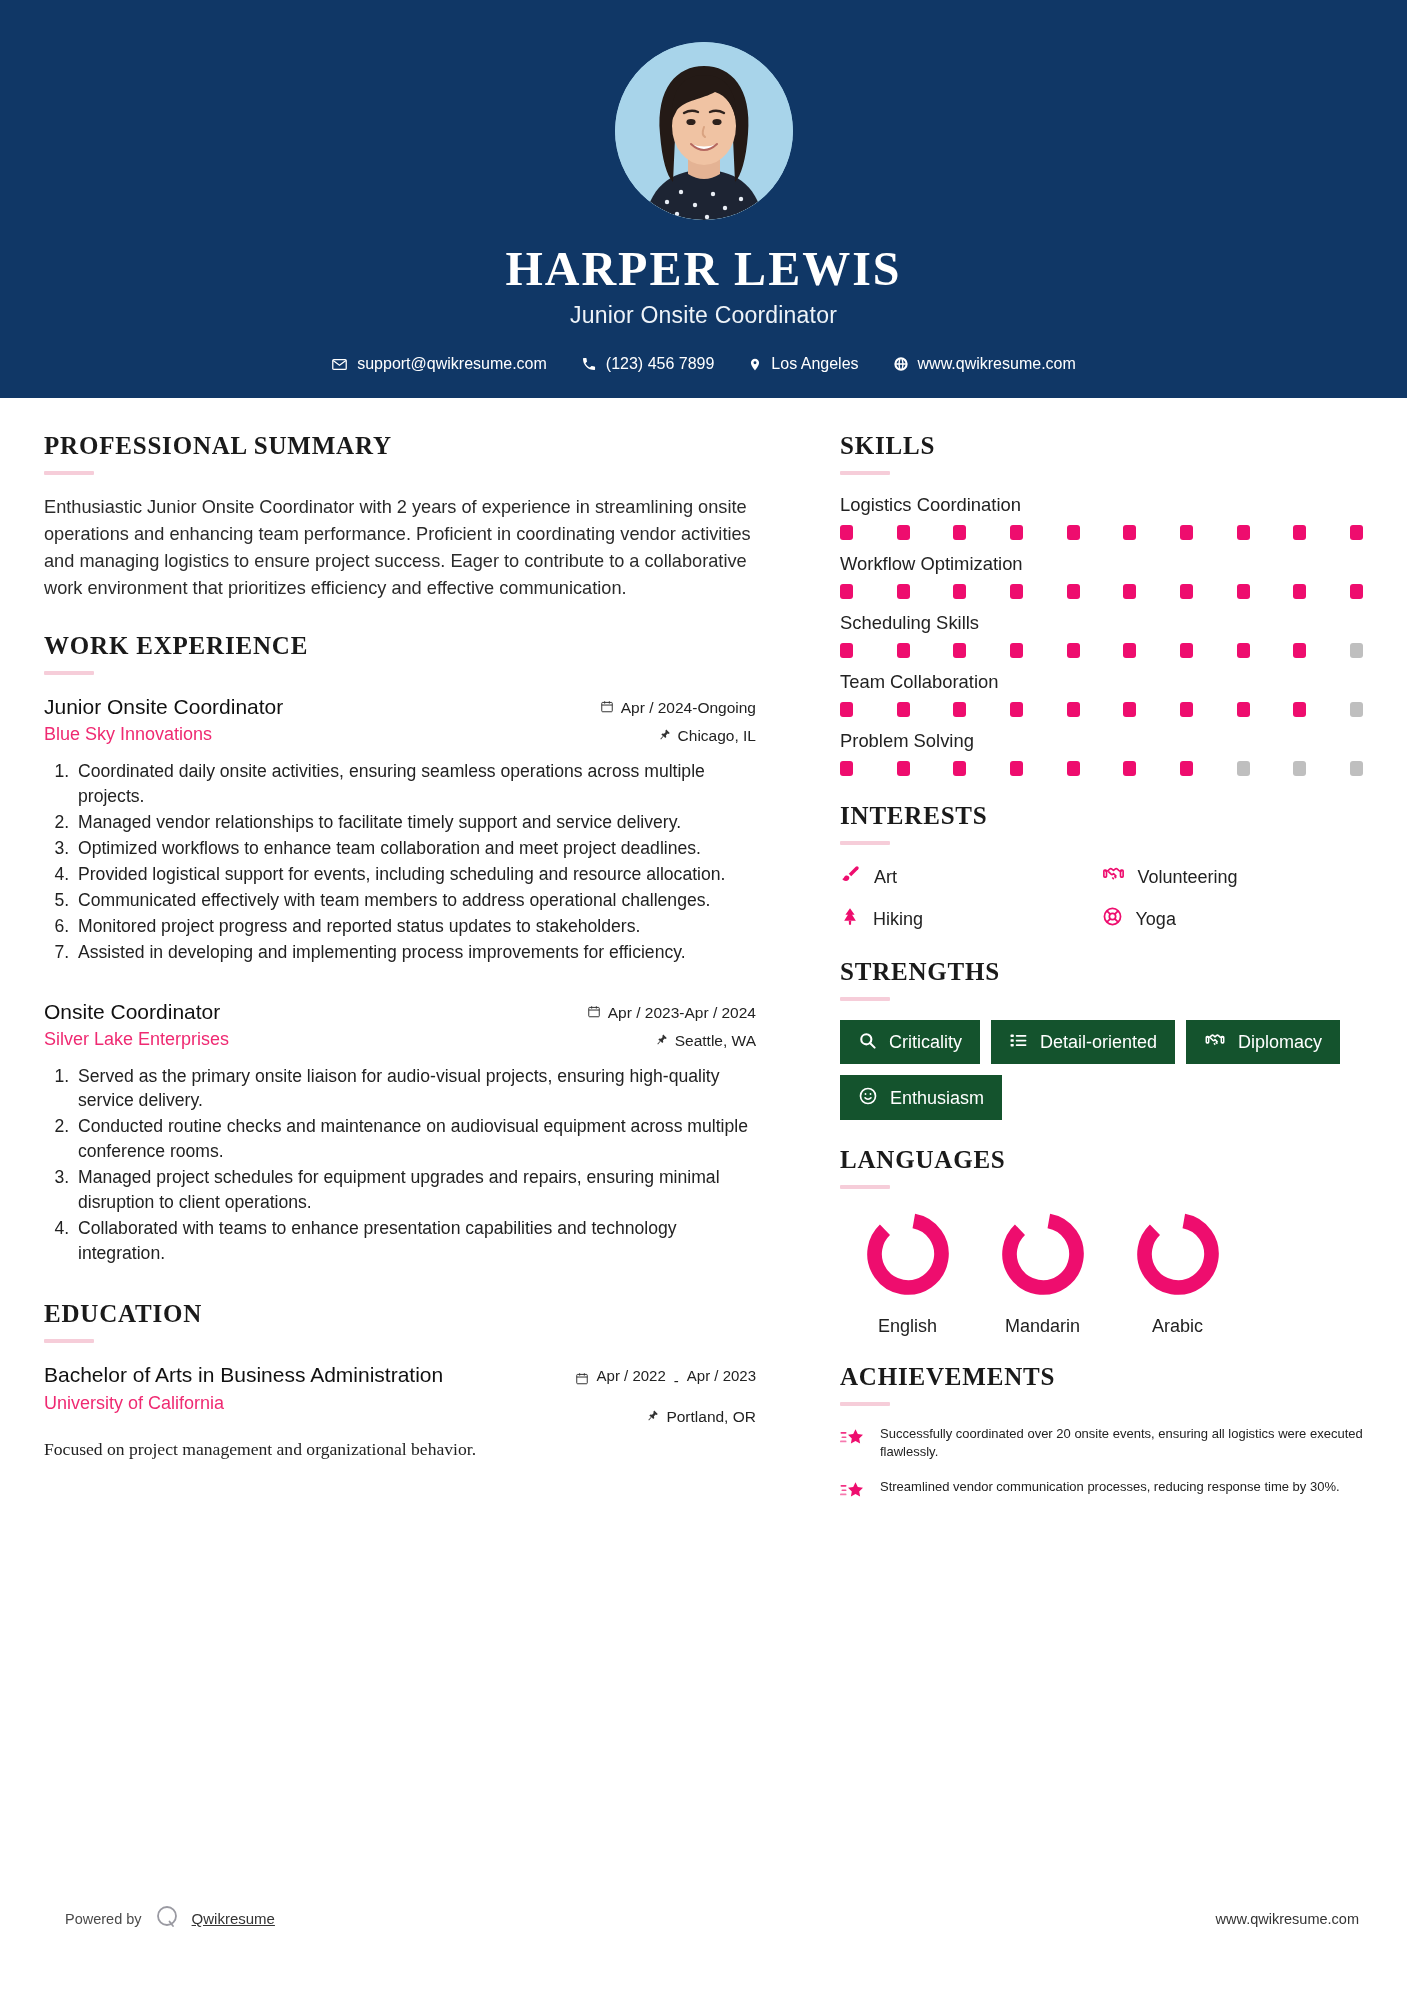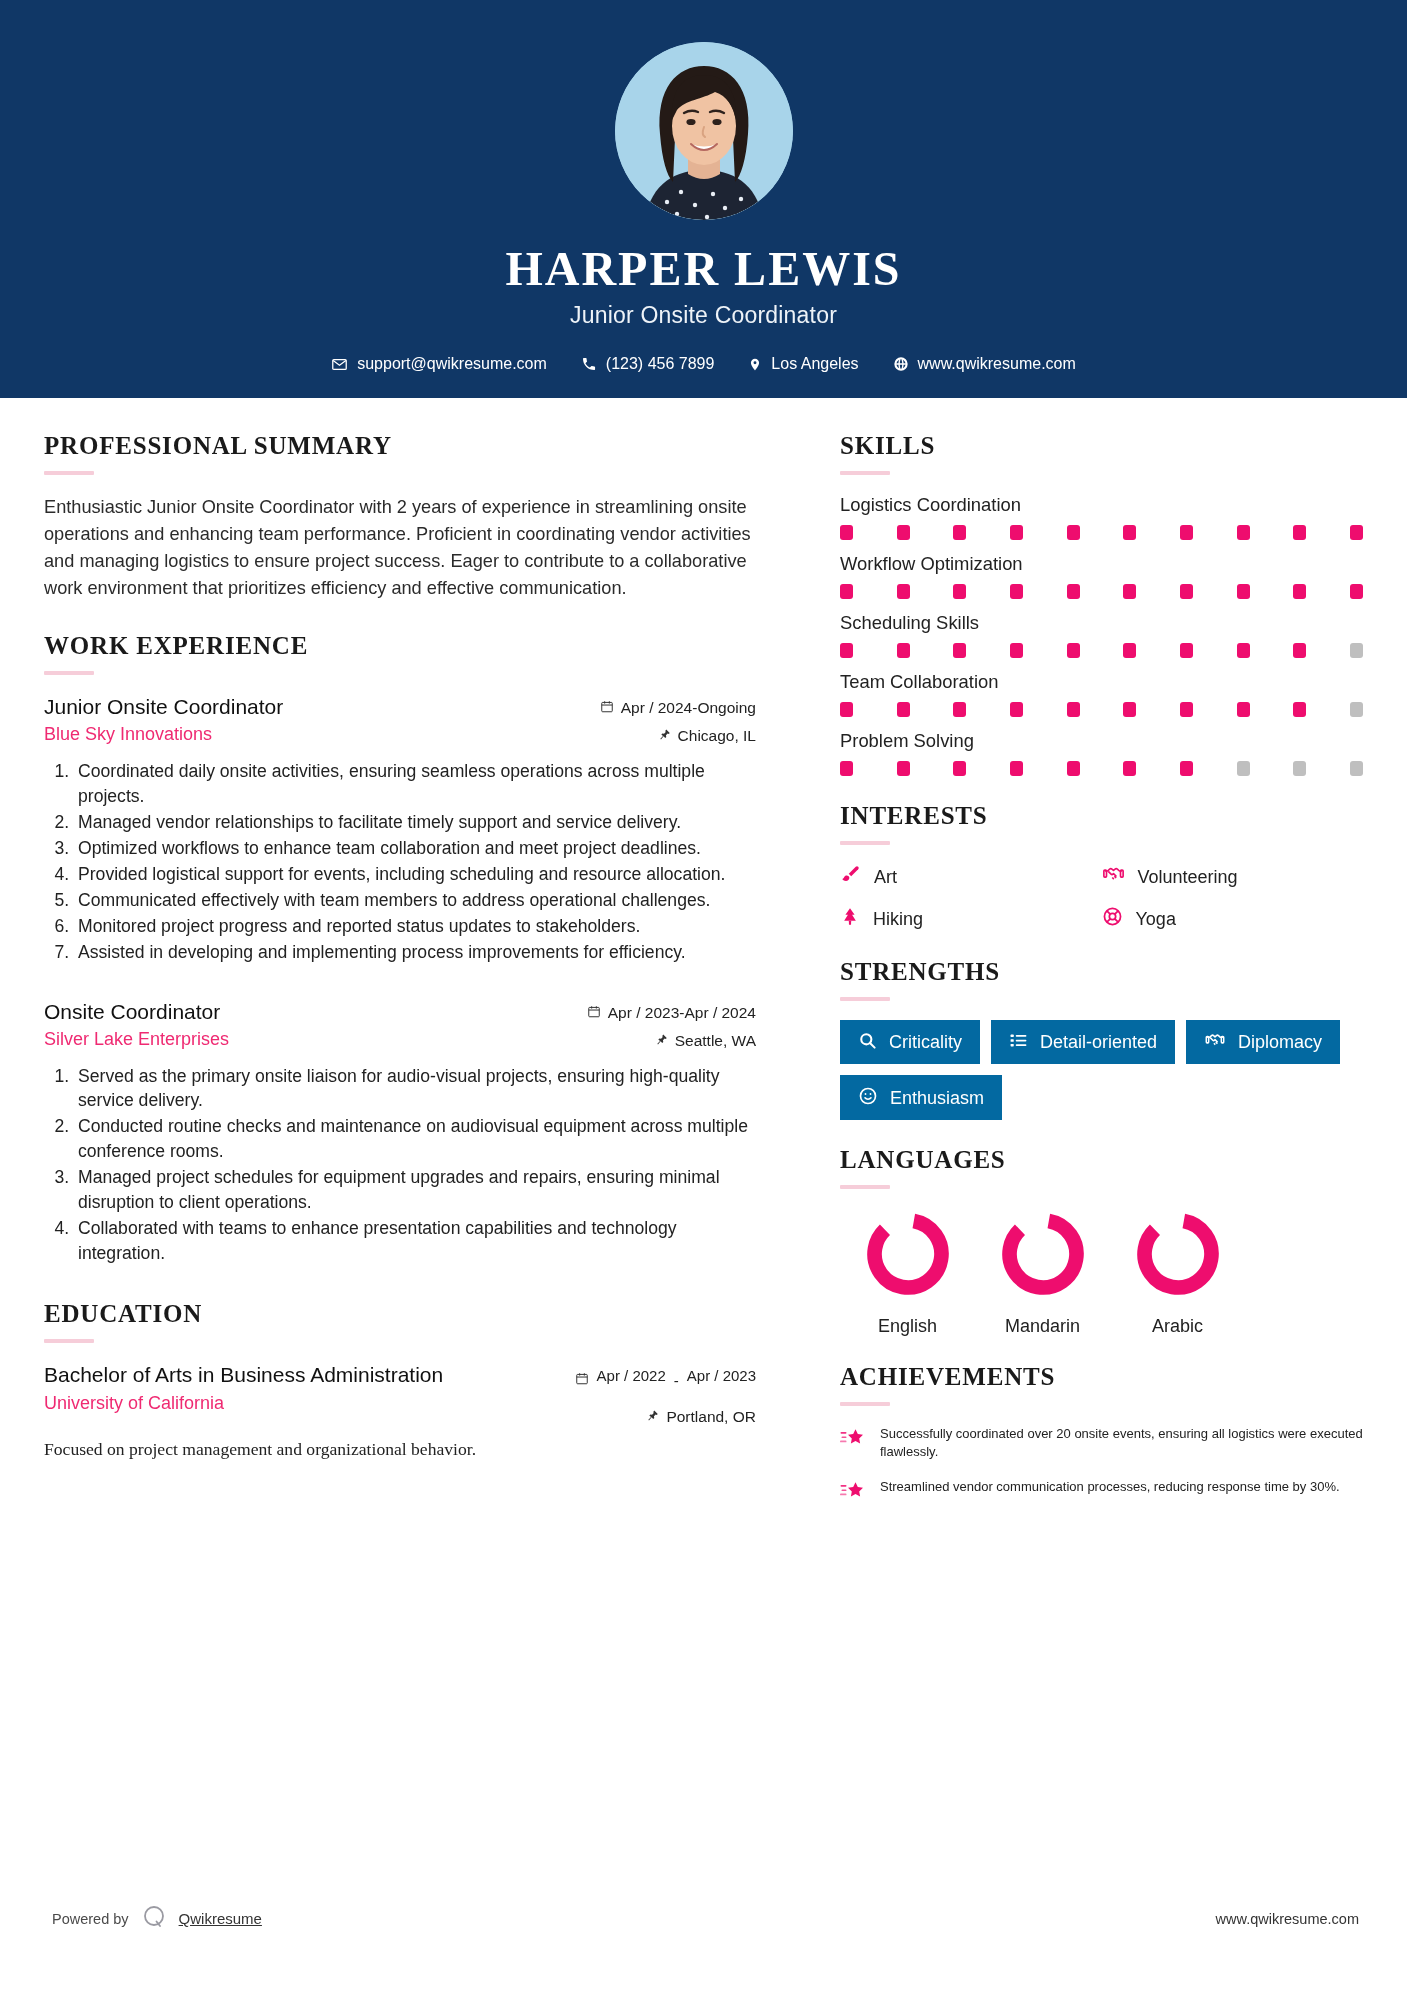--- a/index.html
+++ b/index.html
@@ -201,21 +201,21 @@
     display: flex;
     align-items: center;
     gap: 13px;
     font-size: 18px;
     color: #222;
   }
 
   
   .strength-rows { display: flex; flex-wrap: wrap; gap: 11px; }
   .strength {
-    background: #0369a1;
+    background: #14532d;
     color: #fff;
     font-size: 18px;
     padding: 11px 18px;
     display: inline-flex;
     align-items: center;
     gap: 12px;
     line-height: 1;
   }
 
   
@@ -244,21 +244,21 @@
   .achv-text {
     font-size: 13px;
     line-height: 1.4;
     color: #222;
   }
   .achv-icon { flex: 0 0 auto; margin-top: 2px; }
 
   
   .footer {
     position: absolute;
-    left: 4px; right: 0;
+    left: 17px; right: 0;
     bottom: 56px;
     padding: 0 48px;
     display: flex;
     align-items: center;
     justify-content: space-between;
     font-size: 14.5px;
     color: #4a4a4a;
   }
   .powered {
     display: flex;

